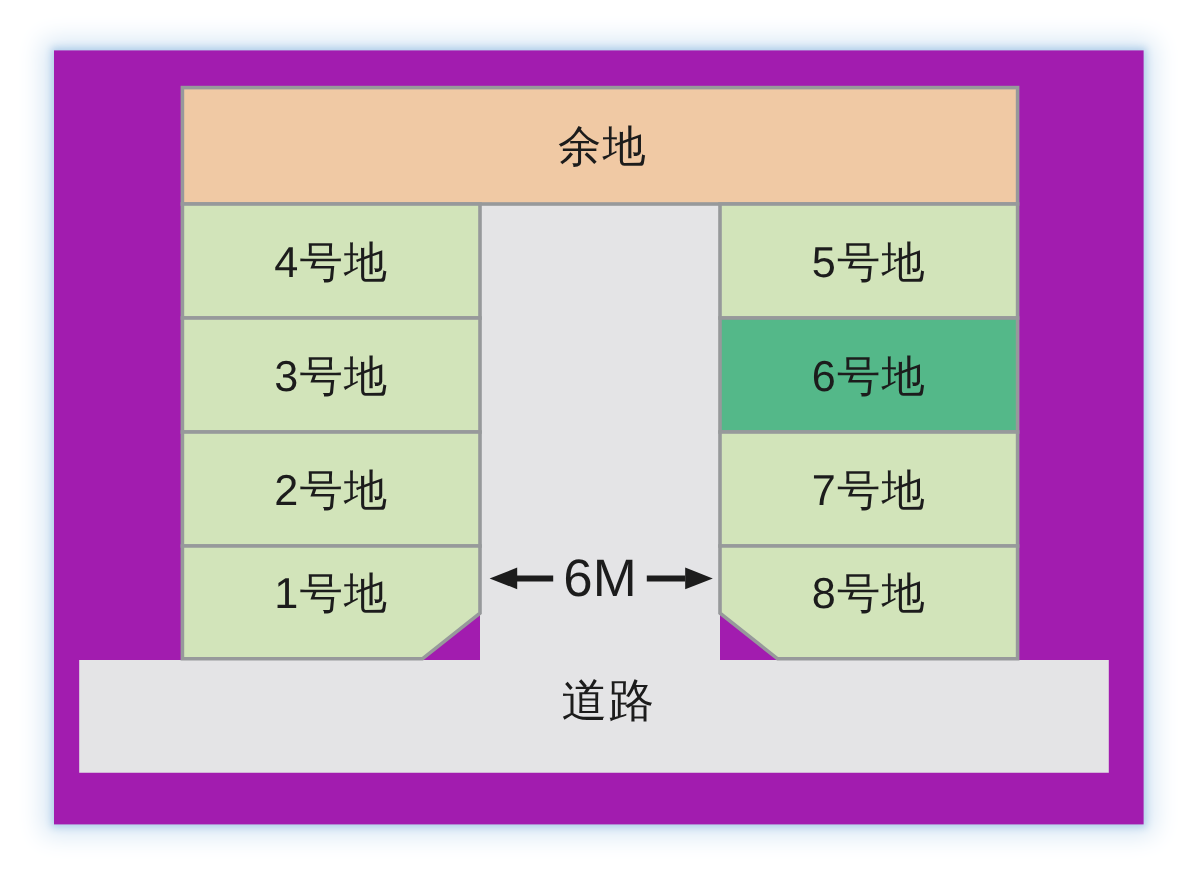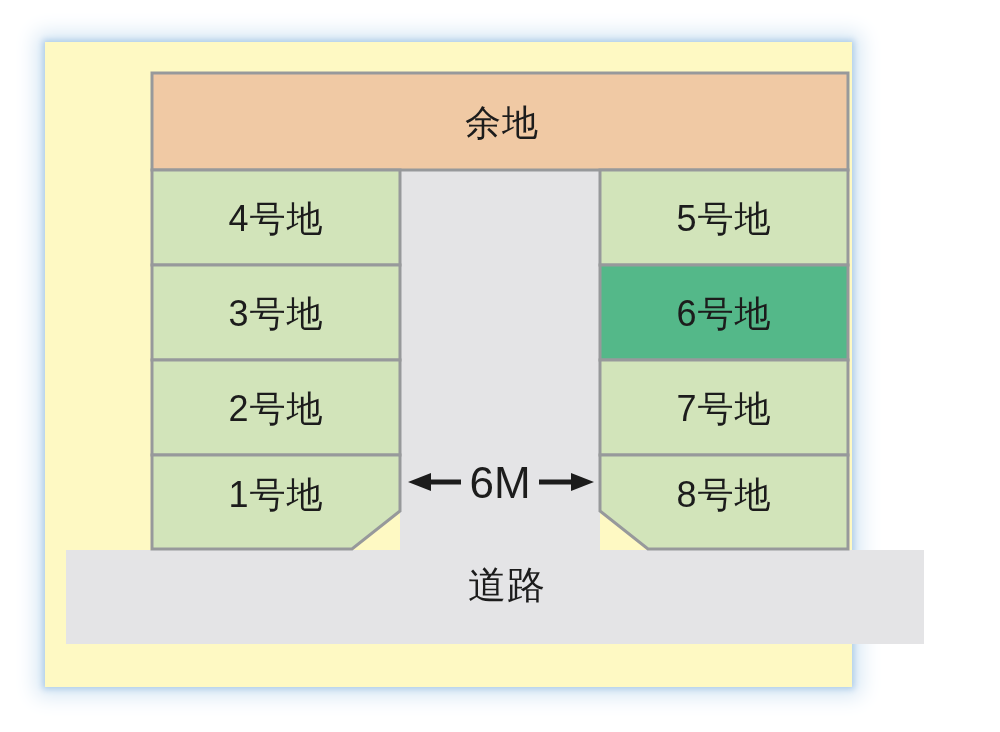--- a/index.html
+++ b/index.html
@@ -14,23 +14,23 @@
     position: relative;
     width: 1000px;
     height: 732px;
     overflow: hidden;
     background: #ffffff;
   }
   .page {
     position: absolute;
     left: 45px;
     top: 42px;
-    width: 807px;
+    width: 908px;
     height: 645px;
-    background: #fef9c3;
+    background: #a21caf;
     box-shadow: 0 0 6px 2px #aecde9, 0 0 20px 9px #d6e6f4;
   }
   .page svg {
     display: block;
     width: 908px;
     height: 645px;
   }
   .outlined {
     stroke: #97999b;
     stroke-width: 3px;

